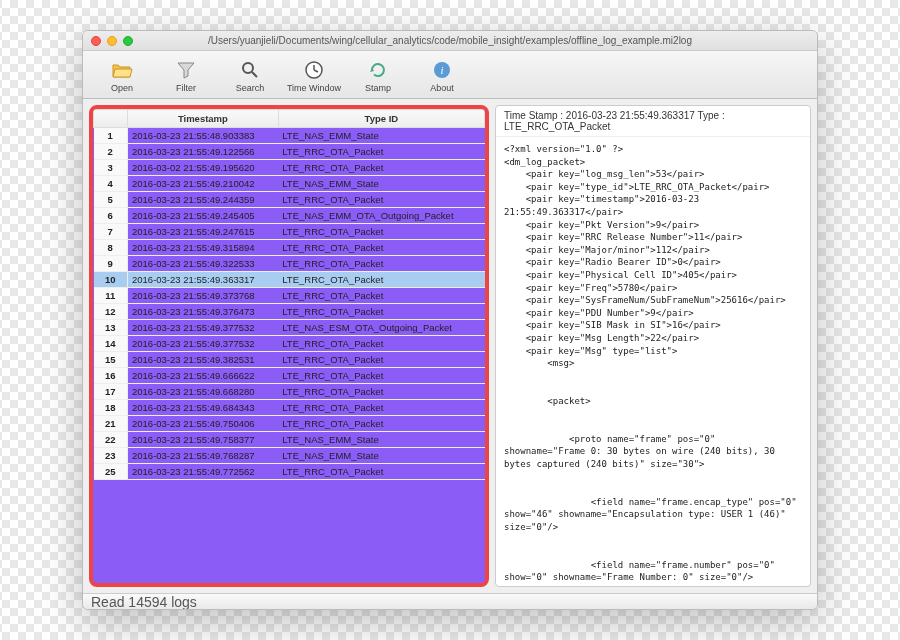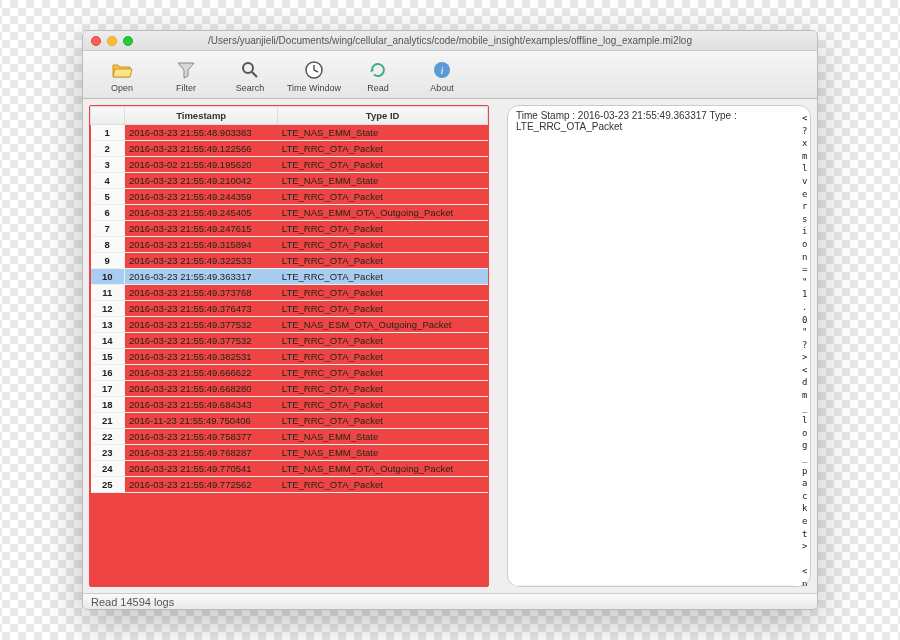--- a/index.html
+++ b/index.html
@@ -49,31 +49,31 @@
 }
 .tb-icon { width: 22px; height: 22px; display: flex; align-items: center; justify-content: center; }
 .tb-label { font-size: 9px; color: #444; margin-top: 2px; }
 .content {
   flex: 1; display: flex; padding: 6px; gap: 6px;
   background: #efefef;
   overflow: hidden;
 }
 .left-pane {
   flex: 0 0 400px;
-  background: #ef4444;
-  border: 1px solid #ef4444;
-  border-radius: 2px;
+  background: #8b5cf6;
+  border: 4px solid #ef4444;
+  border-radius: 8px;
   overflow: auto;
 }
 .right-pane {
   flex: 1;
   background: #fff;
   border: 1px solid #ccc;
-  border-radius: 12px;
-  display: flex; flex-direction: row; margin-left: 12px;
+  border-radius: 4px;
+  display: flex; flex-direction: column;
 }
 .detail-header {
   padding: 4px 8px;
   font-size: 10px;
   color: #333;
   border-bottom: 1px solid #eee;
 }
 .detail-body {
   flex: 1; overflow: auto; padding: 6px 8px;
   font-family: "Lucida Console", Monaco, monospace;
@@ -81,21 +81,21 @@
   white-space: pre-wrap; word-break: break-word;
 }
 table { width: 100%; border-collapse: collapse; font-size: 9.5px; }
 th { background: linear-gradient(#f9f9f9,#ececec); border: 1px solid #ddd; padding: 3px 4px; font-weight: 600; color: #333; position: sticky; top: 0; }
 td { border-bottom: 1px solid #eee; padding: 2px 4px; color: #222; }
 td.idx { text-align: center; font-weight: 600; width: 34px; background: #f9f9f9; border-right: 1px solid #eee; }
 tr.sel td { background: #a8cdf0; margin-left: 37px; }
 .statusbar {
   height: 16px; background: linear-gradient(#fafafa,#e9e9e9);
   border-top: 1px solid #ccc;
-  padding: 0 8px; font-size: 11px; color: #555;
+  padding: 0 8px; font-size: 14px; color: #555;
   display: flex; align-items: center;
 }
 </style>
 </head>
 <body>
 
 <div class="window">
   <div class="titlebar">
     <div class="traffic">
       <span class="tl-close"></span>
@@ -142,21 +142,21 @@
       </div>
       <div class="tb-label">Time Window</div>
     </div>
     <div class="tb-item">
       <div class="tb-icon">
         <svg width="20" height="20" viewBox="0 0 20 20">
             <path fill="none" stroke="#4a8" stroke-width="2" d="M4 10a6 6 0 1 1 2 4.5"></path>
             <path fill="#4a8" d="M4 8l-2 4 4-1z"></path>
           </svg>
       </div>
-      <div class="tb-label">Read</div>
+      <div class="tb-label">Stamp</div>
     </div>
     <div class="tb-item">
       <div class="tb-icon">
         <svg width="20" height="20" viewBox="0 0 20 20">
             <circle cx="10" cy="10" r="8" fill="#5b9bd5"></circle>
             <text x="10" y="14" text-anchor="middle" fill="#fff" font-size="11" font-family="serif" font-style="italic">i</text>
           </svg>
       </div>
       <div class="tb-label">About</div>
     </div>
@@ -258,37 +258,32 @@
               <td>2016-03-23 21:55:49.668280</td>
               <td>LTE_RRC_OTA_Packet</td>
             </tr>
             <tr>
               <td class="idx">18</td>
               <td>2016-03-23 21:55:49.684343</td>
               <td>LTE_RRC_OTA_Packet</td>
             </tr>
             <tr>
               <td class="idx">21</td>
-              <td>2016-11-23 21:55:49.750406</td>
+              <td>2016-03-23 21:55:49.750406</td>
               <td>LTE_RRC_OTA_Packet</td>
             </tr>
             <tr>
               <td class="idx">22</td>
               <td>2016-03-23 21:55:49.758377</td>
               <td>LTE_NAS_EMM_State</td>
             </tr>
             <tr>
               <td class="idx">23</td>
               <td>2016-03-23 21:55:49.768287</td>
               <td>LTE_NAS_EMM_State</td>
-            </tr>
-            <tr>
-              <td class="idx">24</td>
-              <td>2016-03-23 21:55:49.770541</td>
-              <td>LTE_NAS_EMM_OTA_Outgoing_Packet</td>
             </tr>
             <tr>
               <td class="idx">25</td>
               <td>2016-03-23 21:55:49.772562</td>
               <td>LTE_RRC_OTA_Packet</td>
             </tr>
           </tbody>
       </table>
     </div>
     <div class="right-pane">

